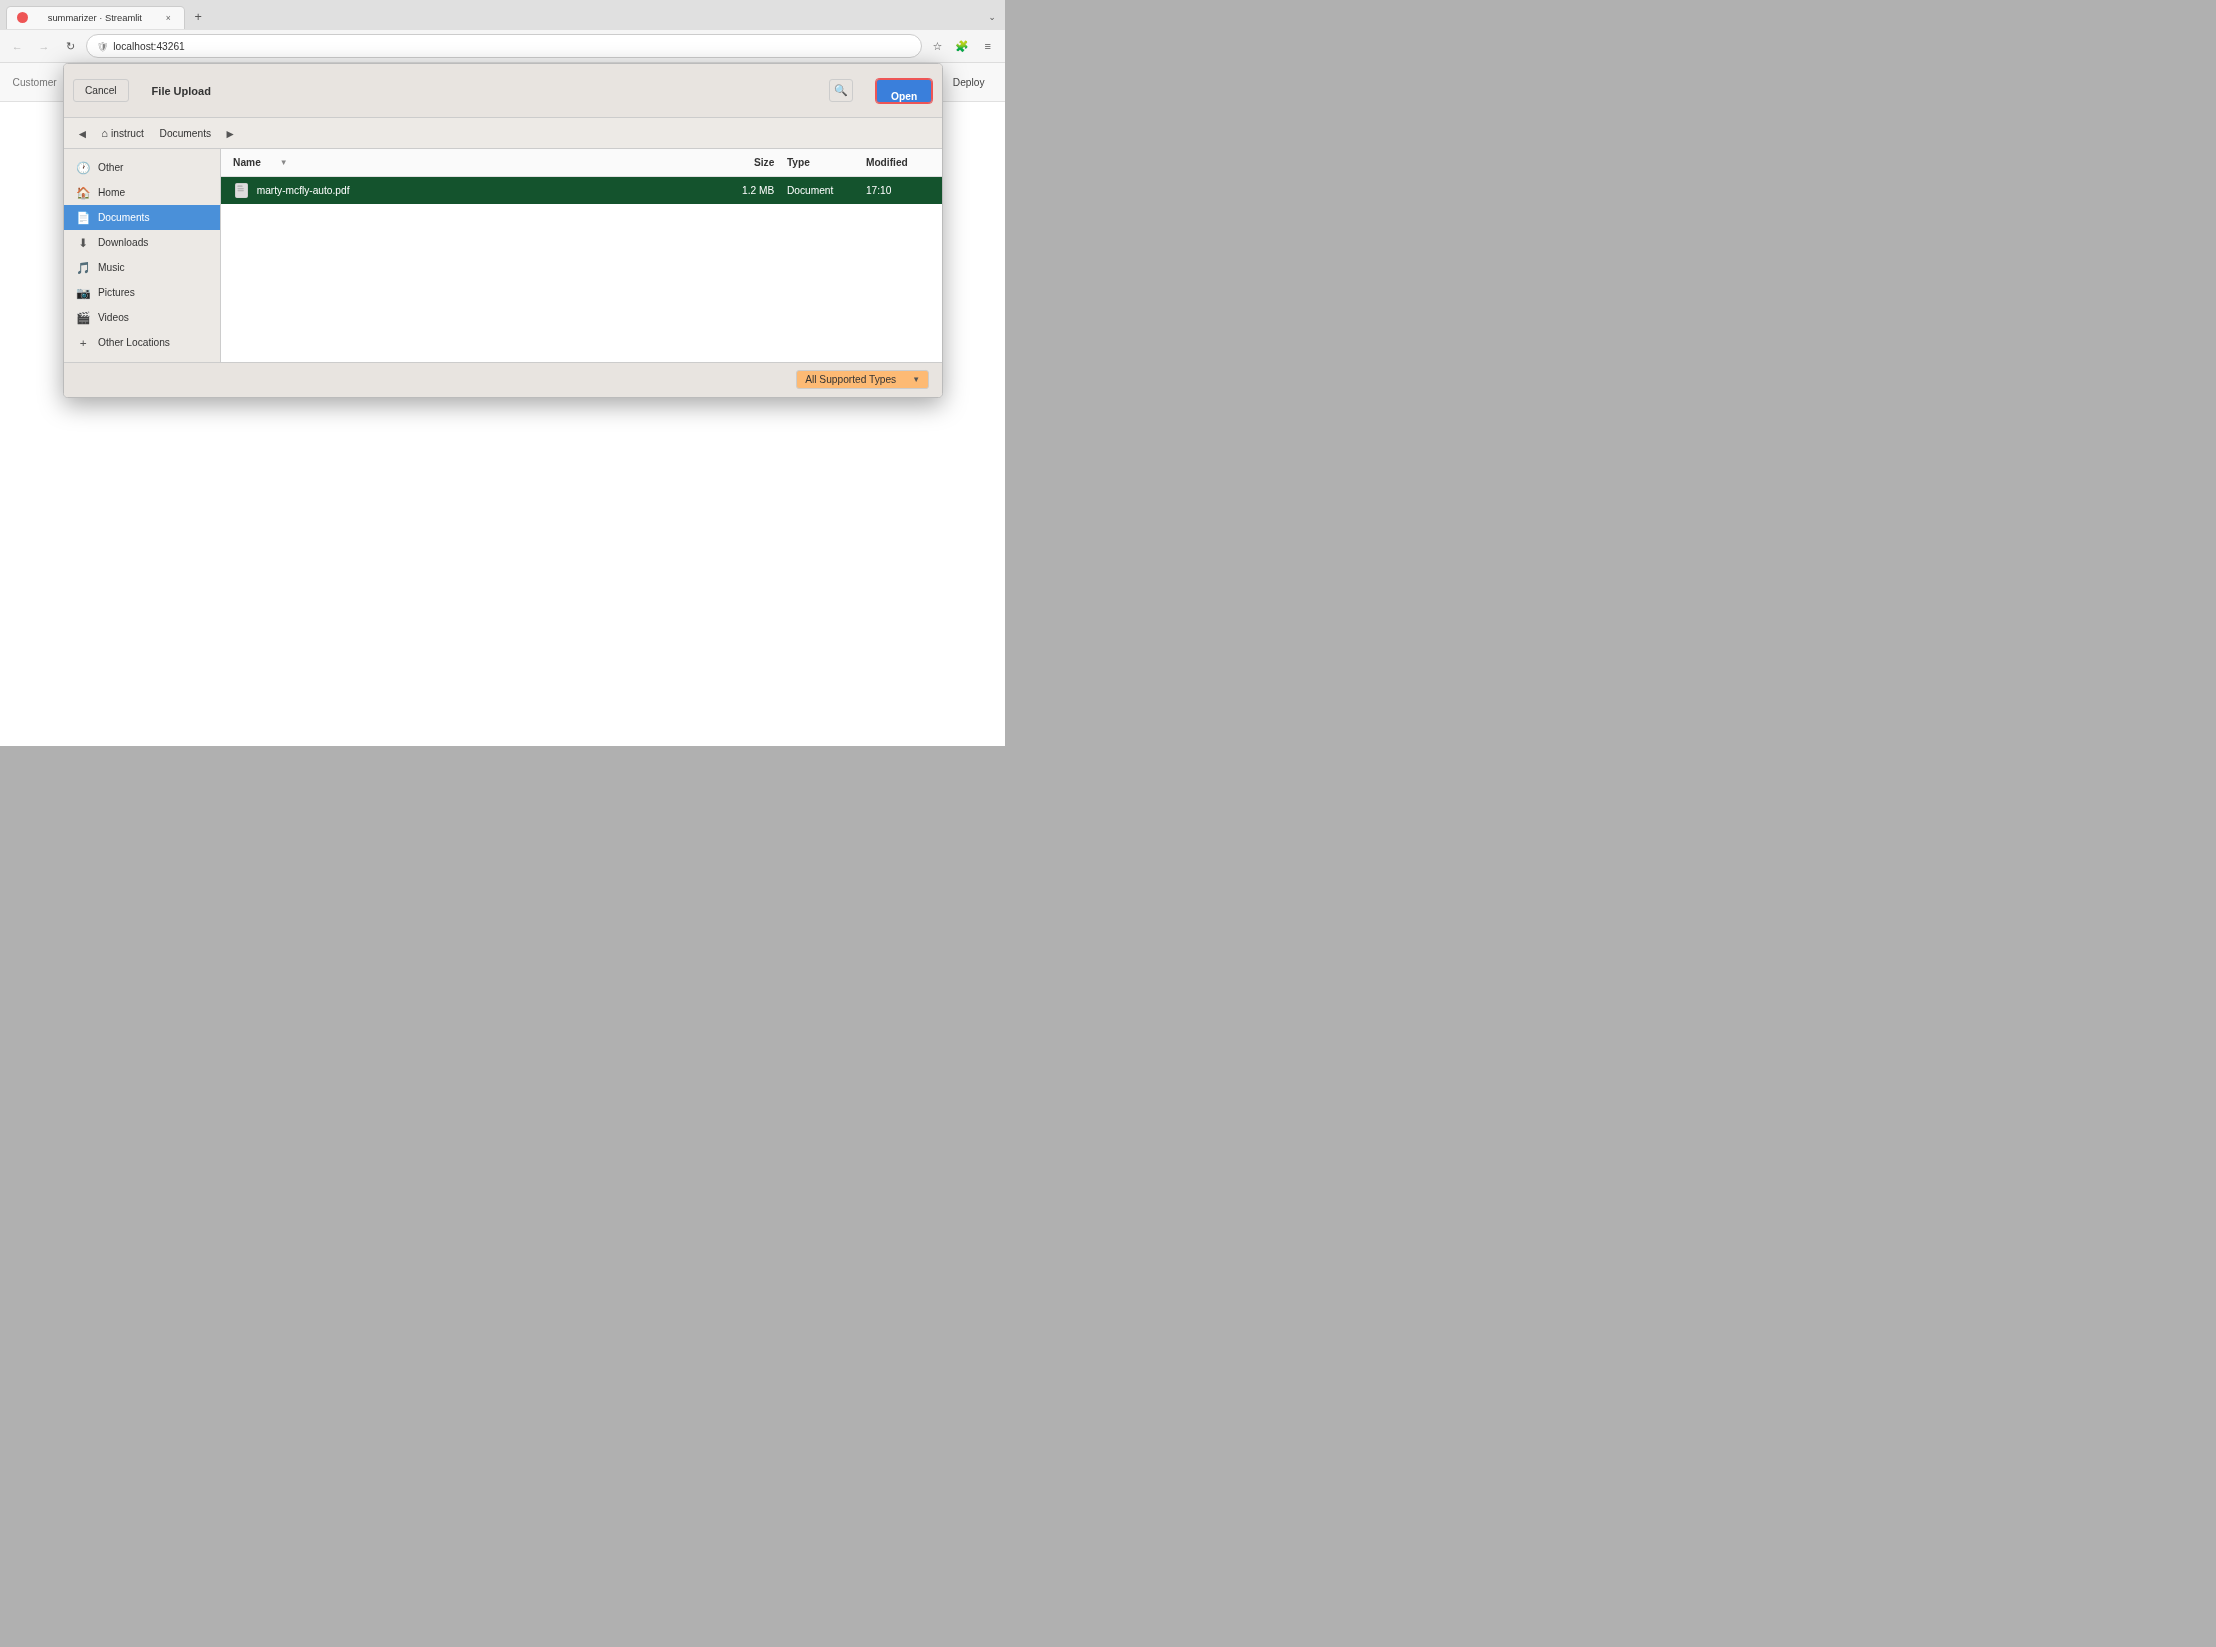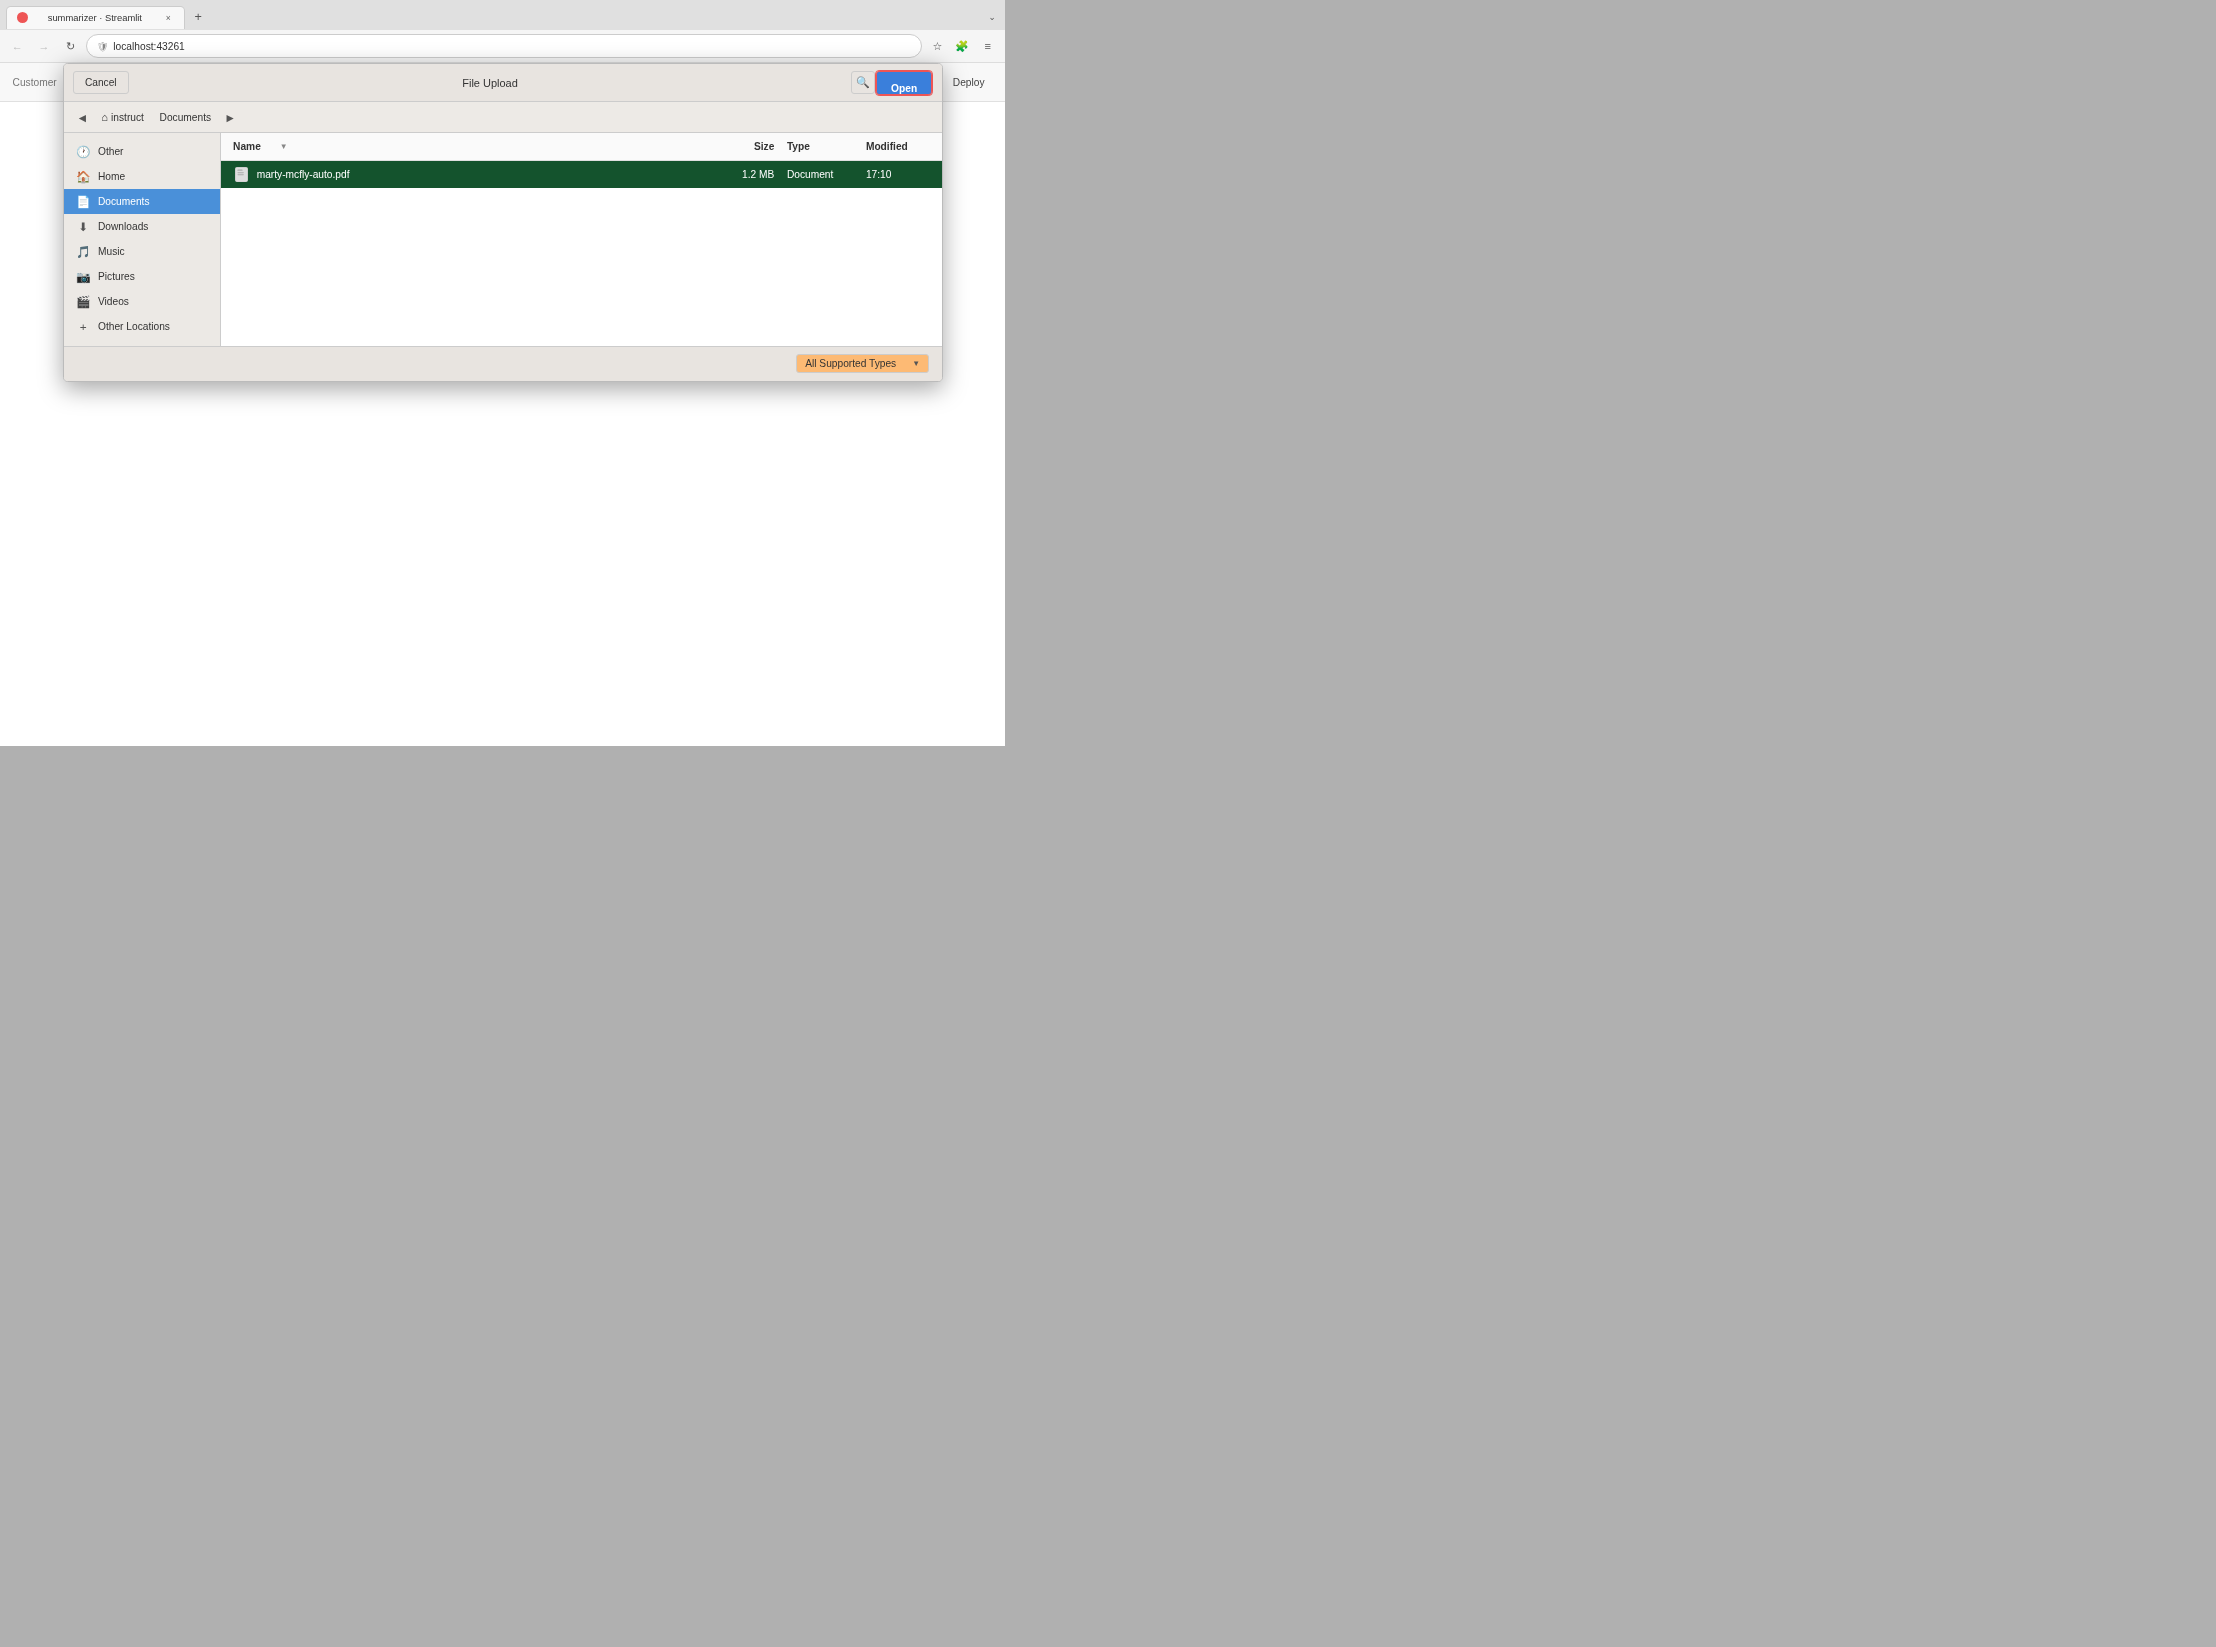--- a/index.html
+++ b/index.html
@@ -182,38 +182,38 @@
       overflow: hidden;
     }
 
     
     .dialog-header {
       display: flex;
       align-items: center;
       padding: 6.3px 9.4px;
       background: #e8e4e0;
       border-bottom: 0.8px solid #ccc;
-      height: 38px;
-      gap: 1px;
+      height: 54px;
+      gap: 23px;
     }
     .cancel-btn {
       padding: 3.1px 11px;
       background: #e8e4e0;
       border: 0.8px solid #ccc;
       border-radius: 3.1px;
       font-size: 10.2px;
       cursor: pointer;
       color: #333;
       height: 23.6px;
     }
     .dialog-title {
       flex: 1;
-      text-align: center;
+      text-align: left;
       font-size: 11px;
-      font-weight: 400;
+      font-weight: 700;
       color: #333;
     }
     .search-btn {
       width: 23.6px;
       height: 23.6px;
       display: flex;
       align-items: center;
       justify-content: center;
       background: #e8e4e0;
       border: 0.8px solid #ccc;

